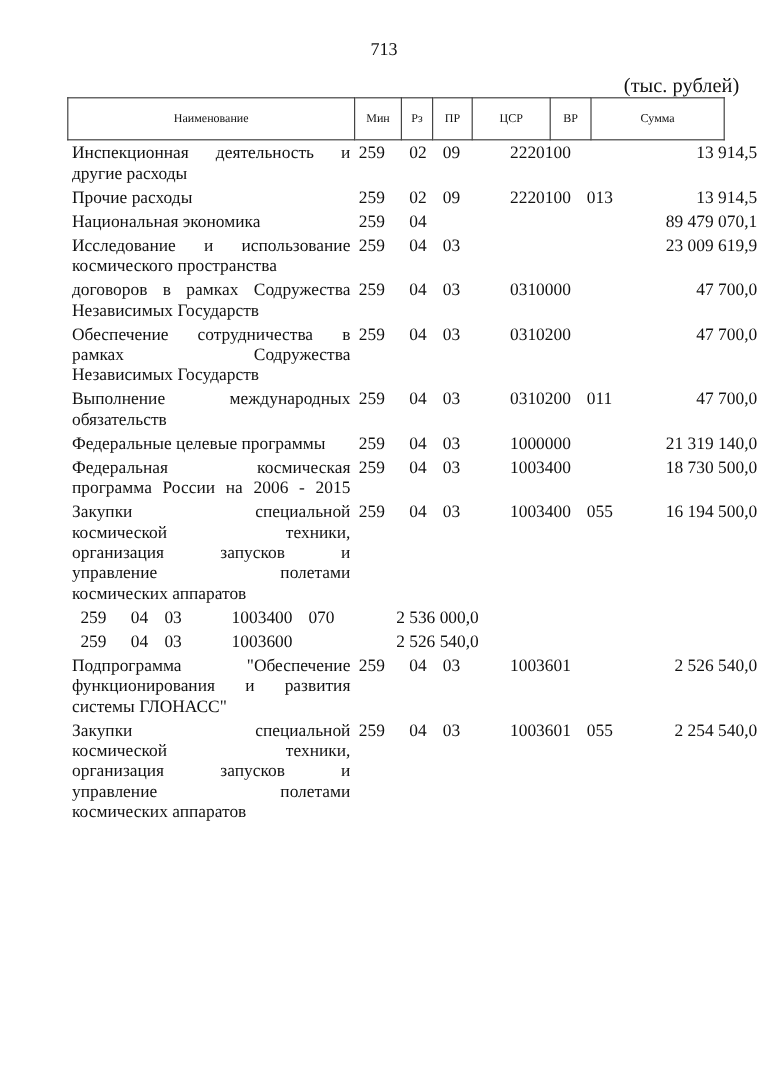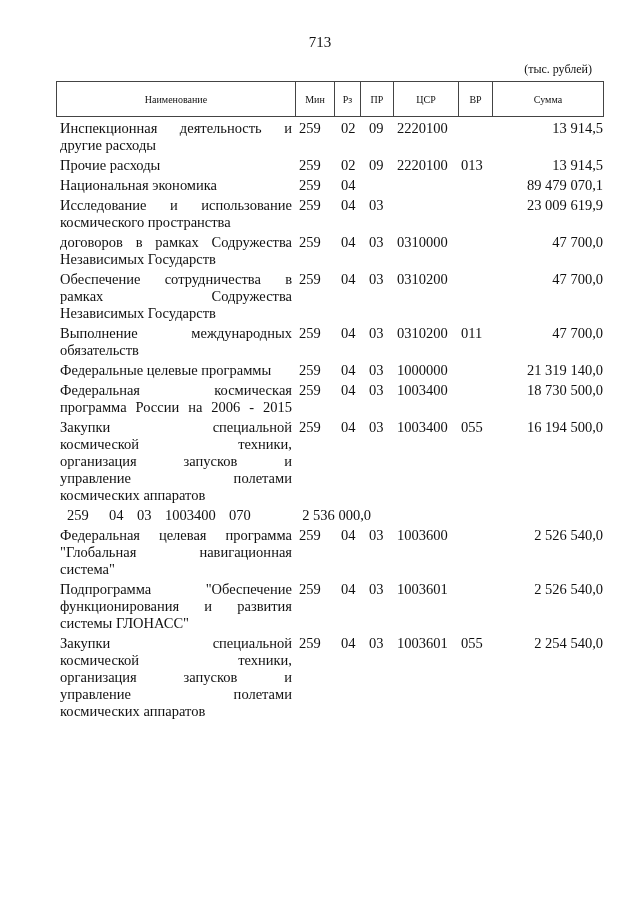--- a/index.html
+++ b/index.html
@@ -7,21 +7,21 @@
     width: 640px; height: 905px; position: relative; overflow: hidden;
     font-family: "Liberation Serif", "DejaVu Serif", serif;
     color: #111;
     font-size: 14.5px;
   }
   .page-number {
     position: absolute; left: 0; width: 640px; top: 34px;
     text-align: center; font-size: 15px;
   }
   .units {
-    position: absolute; right: 48px; top: 62px; font-size: 12px;
+    position: absolute; right: 24px; top: 62px; font-size: 17px;
   }
   table.hdr {
     position: absolute; left: 56px; top: 81px;
     width: 547px; border-collapse: collapse;
     table-layout: fixed;
   }
   table.hdr th {
     border: 1px solid #444; font-weight: normal; height: 34px;
     padding: 0; text-align: center; font-size: 10px;
   }
@@ -34,21 +34,21 @@
   .name {
     width: 232px; text-align: justify; text-align-last: left;
     line-height: 17px; flex: none;
   }
   .name .ln { display: block; text-align: justify; text-align-last: justify; }
   .name .ln.last { text-align-last: left; }
   .c { flex: none; line-height: 17px; }
   .min { width: 42px; margin-left: 7px; }
   .rz  { width: 28px; }
   .pr  { width: 28px; }
-  .csr { width: 64px; }
+  .csr { width: 64px; margin-left: 28px; }
   .vr  { width: 40px; }
   .sum { width: 102px; text-align: right; }
 </style>
 </head>
 <body>
 
 <div class="page-number">713</div>
 <div class="units">(тыс. рублей)</div>
 
 <table class="hdr">
@@ -198,25 +198,20 @@
     </div>
     <div class="row">
       <div class="c min">259</div>
       <div class="c rz">04</div>
       <div class="c pr">03</div>
       <div class="c csr">1003400</div>
       <div class="c vr">070</div>
       <div class="c sum">2 536 000,0</div>
     </div>
     <div class="row">
-      <div class="name">
-        <span class="ln">Федеральная целевая программа</span>
-        <span class="ln">"Глобальная навигационная</span>
-        <span class="ln last">система"</span>
-      </div>
       <div class="c min">259</div>
       <div class="c rz">04</div>
       <div class="c pr">03</div>
       <div class="c csr">1003600</div>
       <div class="c vr"></div>
       <div class="c sum">2 526 540,0</div>
     </div>
     <div class="row">
       <div class="name">
         <span class="ln">Подпрограмма "Обеспечение</span>

